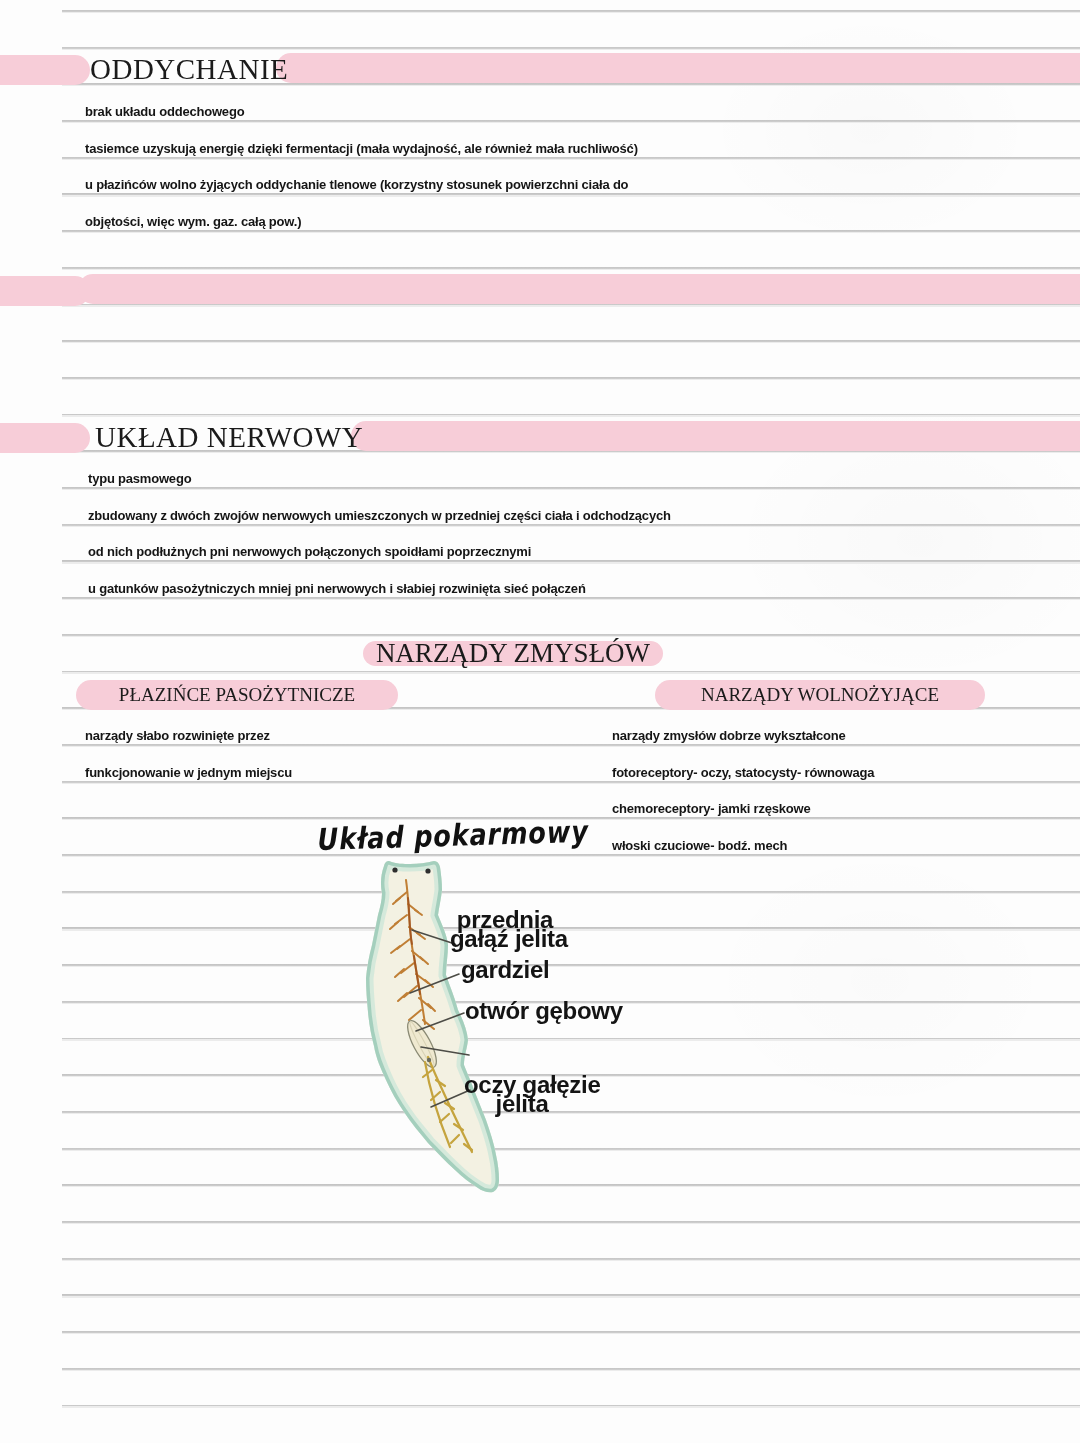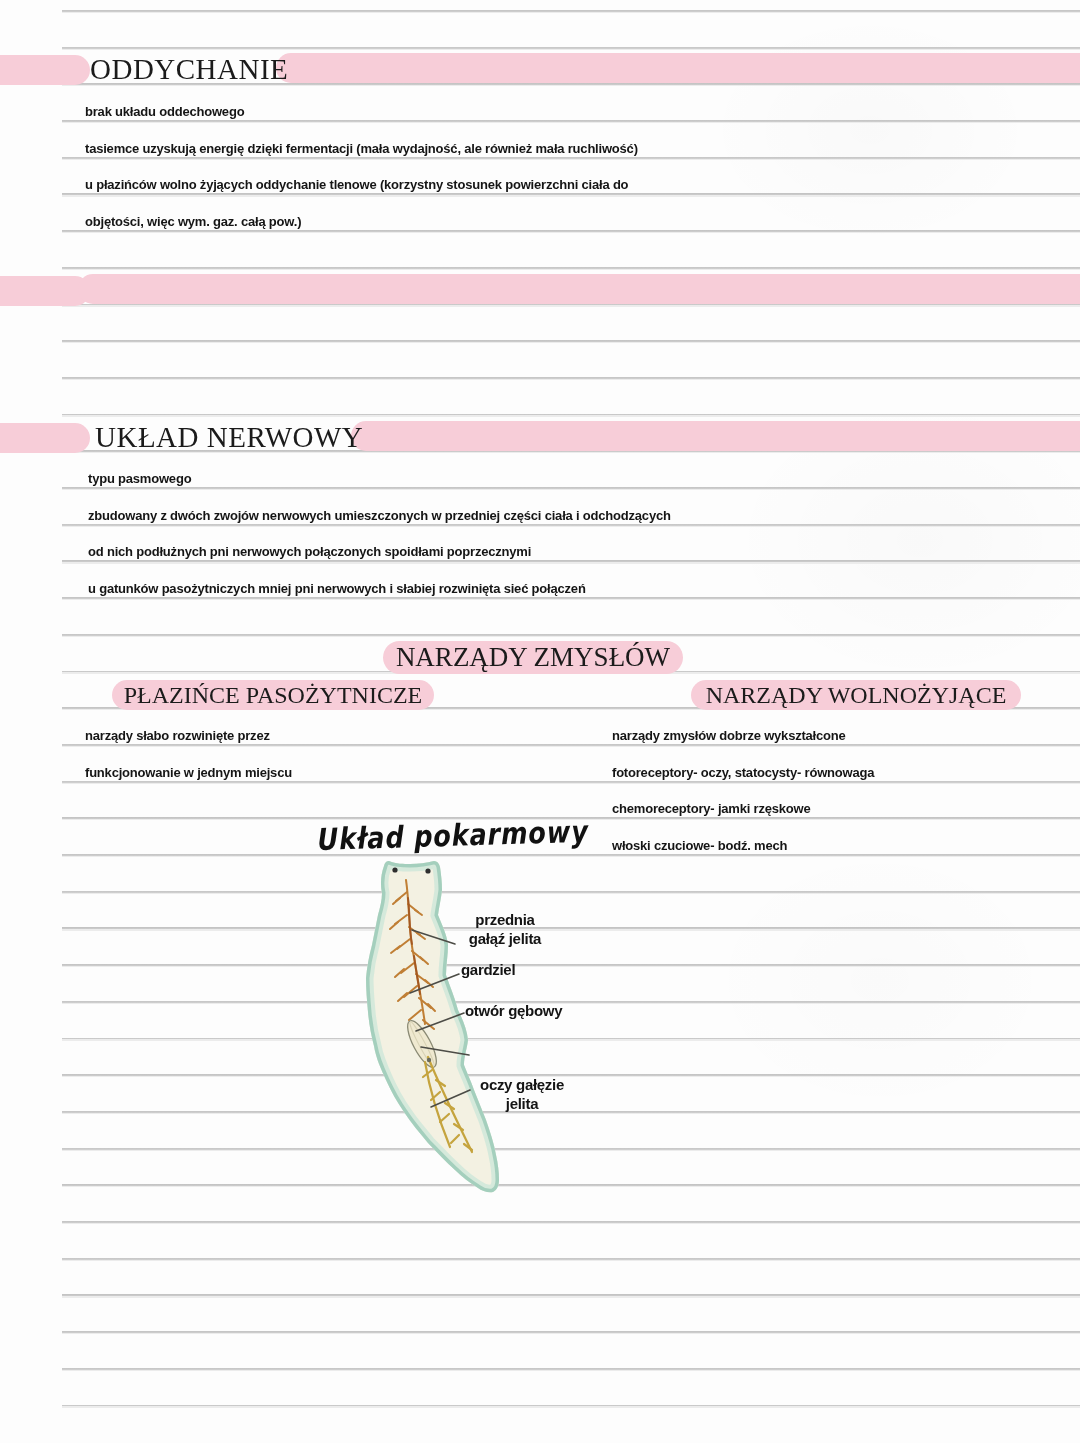--- a/index.html
+++ b/index.html
@@ -39,29 +39,29 @@
   .note{
     position:absolute;font-weight:700;font-size:13px;letter-spacing:-0.2px;
     line-height:36.7px;color:#151515;white-space:nowrap;
   }
   .pill-center{
     position:absolute;background:#f7cdd8;border-radius:17px;
     display:flex;align-items:center;justify-content:center;
     font-family:"Liberation Serif",serif;color:#1b1b1b;white-space:nowrap;
   }
   .pill-main{font-size:27px;}
-  .pill-col{font-size:24px;margin-left:36px;}
+  .pill-col{font-size:19px;}
   .hand-title{
     position:absolute;left:318px;top:822px;
     font-family:"DejaVu Sans",sans-serif;font-style:oblique;font-weight:700;
     font-size:30px;letter-spacing:1px;color:#111;
     transform:scaleX(0.85) rotate(-1.5deg);transform-origin:left bottom;white-space:nowrap;
   }
   .dlabel{
-    position:absolute;font-weight:700;font-size:15px;line-height:19px;
+    position:absolute;font-weight:700;font-size:24px;line-height:19px;
     letter-spacing:-0.3px;color:#141414;white-space:nowrap;
   }
   .dlabel.center{text-align:center;}
   .abs{position:absolute;}
 </style>
 </head>
 <body>
 
 <div class="page">
 
@@ -89,21 +89,21 @@
     <span class="header-text">UKŁAD NERWOWY</span>
     <span class="header-bar"></span>
   </div>
   <div class="note" style="left:88px;top:461px">
     <div>typu pasmowego</div>
     <div>zbudowany z dwóch zwojów nerwowych umieszczonych w przedniej części ciała i odchodzących</div>
     <div>od nich podłużnych pni nerwowych połączonych spoidłami poprzecznymi</div>
     <div>u gatunków pasożytniczych mniej pni nerwowych i słabiej rozwinięta sieć połączeń</div>
   </div>
 
-  <div class="pill-center pill-main" style="left:383px;top:641px;width:300px;height:33px">NARZĄDY ZMYSŁÓW</div>
+  <div class="pill-center pill-main" style="left:363px;top:641px;width:300px;height:25px">NARZĄDY ZMYSŁÓW</div>
 
   <div class="pill-center pill-col" style="left:76px;top:680px;width:322px;height:30px">PŁAZIŃCE PASOŻYTNICZE</div>
   <div class="pill-center pill-col" style="left:655px;top:680px;width:330px;height:30px">NARZĄDY WOLNOŻYJĄCE</div>
 
   <div class="note" style="left:85px;top:718px">
     <div>narządy słabo rozwinięte przez</div>
     <div>funkcjonowanie w jednym miejscu</div>
   </div>
   <div class="note" style="left:612px;top:718px">
     <div>narządy zmysłów dobrze wykształcone</div>

